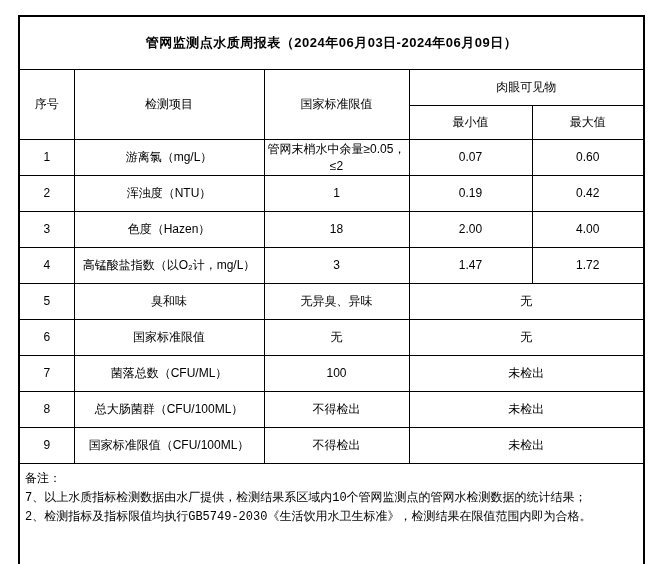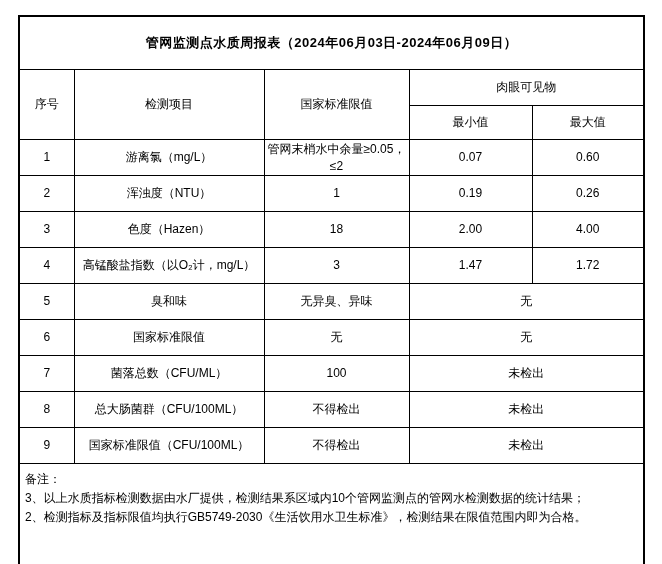--- a/index.html
+++ b/index.html
@@ -43,20 +43,21 @@
     letter-spacing: 0.5px;
   }
   tr.r-h1 td { height: 33px; }
   tr.r-h2 td { height: 31px; }
   tr.r-data td { height: 33px; }
   tr.r-notes td {
     height: 90px;
     text-align: left;
     vertical-align: top;
     padding: 6px 5px 4px 5px;
+    font-family: Liberation Mono, monospace;
   }
   .notes-line {
     font-size: 12px;
     line-height: 1.6;
     white-space: normal;
   }
 </style>
 </head>
 <body>
 
@@ -90,21 +91,21 @@
         <td>游离氯（mg/L）</td>
         <td>管网末梢水中余量≥0.05，≤2</td>
         <td>0.07</td>
         <td>0.60</td>
       </tr>
       <tr class="r-data">
         <td>2</td>
         <td>浑浊度（NTU）</td>
         <td>1</td>
         <td>0.19</td>
-        <td>0.26</td>
+        <td>0.42</td>
       </tr>
       <tr class="r-data">
         <td>3</td>
         <td>色度（Hazen）</td>
         <td>18</td>
         <td>2.00</td>
         <td>4.00</td>
       </tr>
       <tr class="r-data">
         <td>4</td>
@@ -141,19 +142,19 @@
       <tr class="r-data">
         <td>9</td>
         <td>国家标准限值（CFU/100ML）</td>
         <td>不得检出</td>
         <td colspan="2">未检出</td>
       </tr>
 
       <tr class="r-notes">
         <td colspan="5">
           <div class="notes-line">备注：</div>
-          <div class="notes-line">3、以上水质指标检测数据由水厂提供，检测结果系区域内10个管网监测点的管网水检测数据的统计结果；</div>
+          <div class="notes-line">7、以上水质指标检测数据由水厂提供，检测结果系区域内10个管网监测点的管网水检测数据的统计结果；</div>
           <div class="notes-line">2、检测指标及指标限值均执行GB5749-2030《生活饮用水卫生标准》，检测结果在限值范围内即为合格。</div>
         </td>
       </tr>
     </tbody>
   </table>
 </div>
 
 </body></html>

